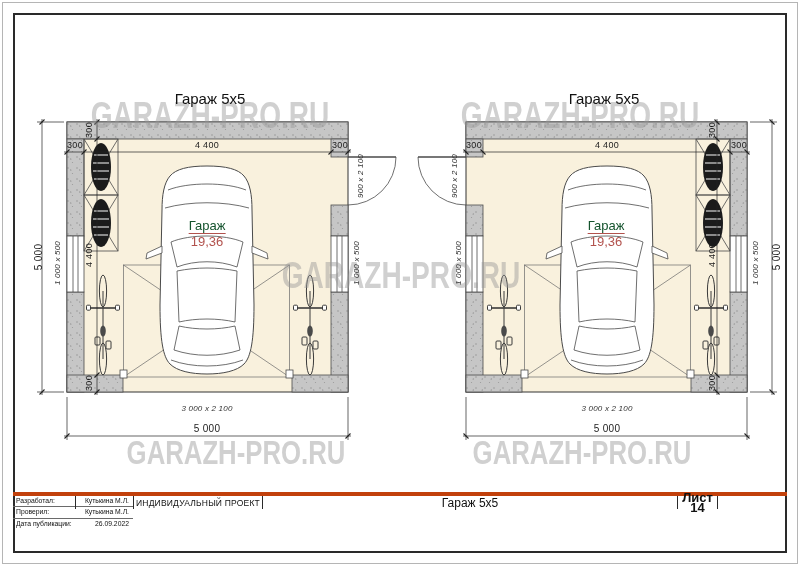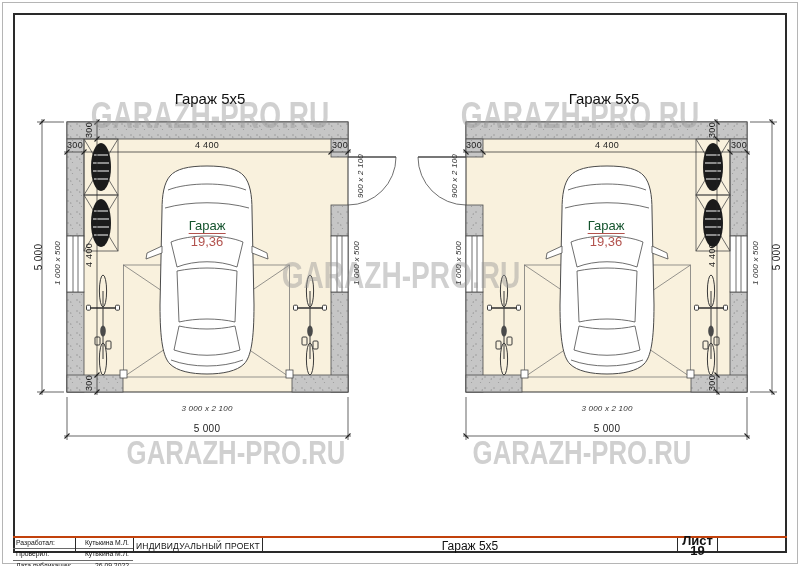--- a/index.html
+++ b/index.html
@@ -17,22 +17,22 @@
   .dim{font-size:9px;letter-spacing:.3px;}
   .dim-lg{font-size:10px;letter-spacing:.3px;}
   .szlbl{font-size:8px;font-style:italic;color:#333;letter-spacing:.2px;}
   .plan-title{font-size:15px;color:#111;}
   .room-name{font-size:13px;color:#14532d;border-bottom:1px solid #b2524d;}
   .room-area{font-size:13px;color:#b2524d;}
   .wm{position:absolute;transform:translate(-50%,-50%) scaleX(.78);font-weight:bold;
       font-size:36px;color:rgba(150,150,150,.45);white-space:nowrap;}
   .wm.sm{font-size:33px;}
   
-  #titleblock{position:absolute;left:13px;top:536px;width:774px;height:17px;
-              border-top:2px solid #c2410c;box-sizing:border-box;}
+  #titleblock{position:absolute;left:13px;top:492px;width:774px;height:17px;
+              border-top:4px solid #c2410c;box-sizing:border-box;}
   .tb-cell{position:absolute;top:0;bottom:0;border-left:1px solid #2a2a2a;box-sizing:border-box;}
   #tb-ab{left:0;width:120px;border-left:none;}
   .tb-row{position:relative;height:10.33px;line-height:10.5px;font-size:6.8px;color:#111;}
   .tb-row + .tb-row{border-top:1px solid #6a6a6a;}
   .tb-l{position:absolute;left:3px;}
   .tb-v{position:absolute;right:4px;}
   #tb-ab .tb-div{position:absolute;left:62px;top:0;bottom:0;width:1px;background:#2a2a2a;}
   #tb-c{left:120px;width:129px;display:flex;align-items:center;justify-content:center;
         font-size:8.5px;color:#111;letter-spacing:.2px;}
   #tb-d{left:249px;width:415px;display:flex;align-items:center;justify-content:center;
@@ -226,17 +226,17 @@
       <div class="tb-row">
         <span class="tb-l">Дата публикации:</span>
         <span class="tb-v">26.09.2022</span>
       </div>
       <i class="tb-div"></i>
     </div>
     <div class="tb-cell" id="tb-c">ИНДИВИДУАЛЬНЫЙ ПРОЕКТ</div>
     <div class="tb-cell" id="tb-d">Гараж 5х5</div>
     <div class="tb-cell" id="tb-e">
       <span>Лист</span>
-      <span>19</span>
+      <span>14</span>
     </div>
     <div class="tb-cell" id="tb-f"></div>
   </div>
 </div>
 
 </body></html>

